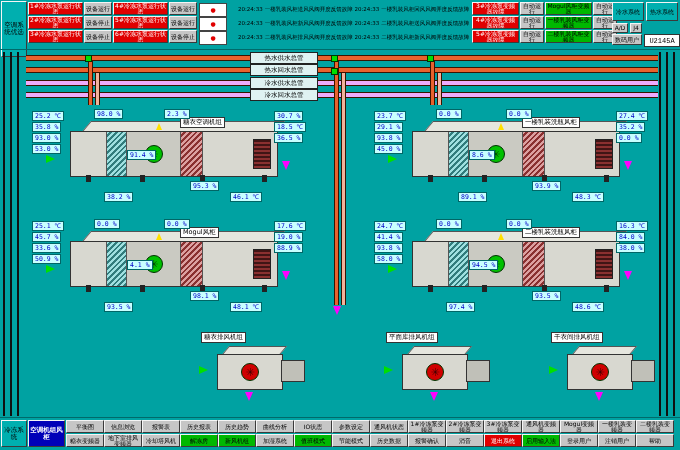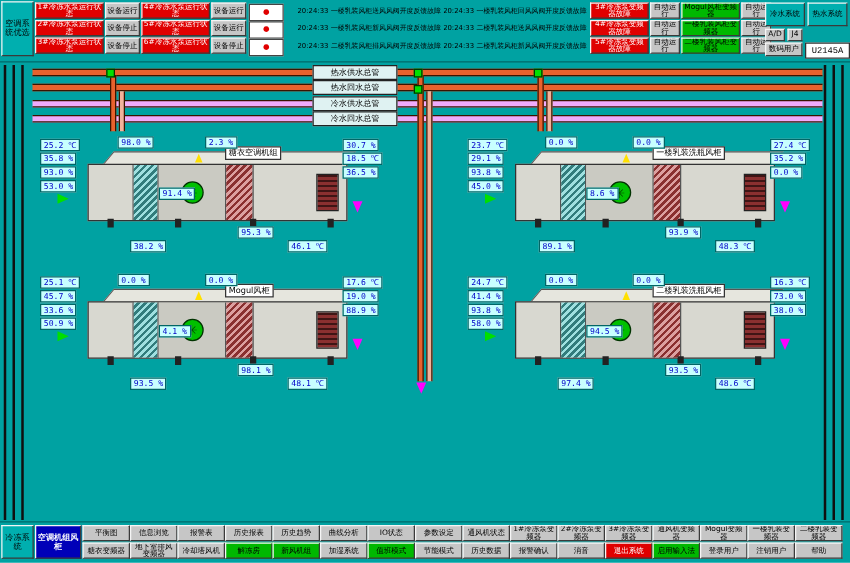--- a/index.html
+++ b/index.html
@@ -69,21 +69,21 @@
   .e-box{position:absolute;left:22px;top:22px;width:64px;height:34px;background:#D8D8D0;border:1px solid #333;display:flex;align-items:center;justify-content:center}
   .e-duct{position:absolute;left:86px;top:28px;width:22px;height:20px;background:#C0C0B8;border:1px solid #333}
   
   .menu-row{position:absolute;display:flex}
 </style>
 </head>
 <body>
 
 <div class="canvas">
 
-  <div class="btn teal" style="position:absolute;left:1px;top:1px;width:26px;height:44px;font-size:6.5px;line-height:7px">空调系统优选</div>
+  <div class="btn teal" style="position:absolute;left:1px;top:1px;width:26px;height:56px;font-size:6.5px;line-height:7px">空调系统优选</div>
 
   <div class="pump-grid">
       <div class="btn red">
       <span>1#冷冻水泵运行状态</span>
     </div>
       <div class="btn">
       <span>设备运行</span>
     </div>
       <div class="btn red">
       <span>4#冷冻水泵运行状态</span>
@@ -288,21 +288,21 @@
     <div class="sens" style="left:2px;top:30px">93.8 %</div>
     <div class="sens" style="left:2px;top:41px">45.0 %</div>
     <div class="sens" style="left:64px;top:6px">0.0 %</div>
     <div class="sens" style="left:134px;top:6px">0.0 %</div>
     <div class="sens" style="left:97px;top:47px">8.6 %</div>
     <div class="sens" style="left:244px;top:8px">27.4 ℃</div>
     <div class="sens" style="left:244px;top:19px">35.2 %</div>
     <div class="sens" style="left:244px;top:30px">0.0 %</div>
     <div class="sens" style="left:160px;top:78px">93.9 %</div>
     <div class="sens" style="left:200px;top:89px">48.3 ℃</div>
-    <div class="sens" style="left:59px;top:89px">89.1 %</div>
+    <div class="sens" style="left:86px;top:89px">89.1 %</div>
     <i class="arr arr-r-g" style="left:16px;top:52px"></i>
     <i class="arr arr-d-m" style="left:252px;top:58px"></i>
     <i class="arr arr-u-y" style="left:126px;top:20px"></i>
   </div>
 
   <div class="unit" style="left:30px;top:213px">
     <div class="u-top"></div>
     <div class="u-front">
       <div class="sec s-in"></div>
       <div class="sec s-filter"></div>
@@ -356,30 +356,60 @@
     <i class="leg" style="left:232px"></i>
     <div class="u-name" style="left:150px;top:14px">二楼乳装洗瓶风柜</div>
     <div class="sens" style="left:2px;top:8px">24.7 ℃</div>
     <div class="sens" style="left:2px;top:19px">41.4 %</div>
     <div class="sens" style="left:2px;top:30px">93.8 %</div>
     <div class="sens" style="left:2px;top:41px">58.0 %</div>
     <div class="sens" style="left:64px;top:6px">0.0 %</div>
     <div class="sens" style="left:134px;top:6px">0.0 %</div>
     <div class="sens" style="left:97px;top:47px">94.5 %</div>
     <div class="sens" style="left:244px;top:8px">16.3 ℃</div>
-    <div class="sens" style="left:244px;top:19px">73.0 %</div>
+    <div class="sens" style="left:244px;top:19px">84.0 %</div>
     <div class="sens" style="left:244px;top:30px">38.0 %</div>
     <div class="sens" style="left:160px;top:78px">93.5 %</div>
     <div class="sens" style="left:200px;top:89px">48.6 ℃</div>
     <div class="sens" style="left:74px;top:89px">97.4 %</div>
     <i class="arr arr-r-g" style="left:16px;top:52px"></i>
     <i class="arr arr-d-m" style="left:252px;top:58px"></i>
     <i class="arr arr-u-y" style="left:126px;top:20px"></i>
   </div>
 
+  <div class="exh" style="left:195px;top:332px">
+    <div class="e-label">糖衣排风机组</div>
+    <div class="e-top"></div>
+    <div class="e-box">
+        <span class="fan redfan"></span>
+      </div>
+    <div class="e-duct"></div>
+    <i class="arr arr-r-g" style="left:4px;top:34px"></i>
+    <i class="arr arr-d-m" style="left:50px;top:60px"></i>
+  </div>
+  <div class="exh" style="left:380px;top:332px">
+    <div class="e-label">平面库排风机组</div>
+    <div class="e-top"></div>
+    <div class="e-box">
+        <span class="fan redfan"></span>
+      </div>
+    <div class="e-duct"></div>
+    <i class="arr arr-r-g" style="left:4px;top:34px"></i>
+    <i class="arr arr-d-m" style="left:50px;top:60px"></i>
+  </div>
+  <div class="exh" style="left:545px;top:332px">
+    <div class="e-label">干衣间排风机组</div>
+    <div class="e-top"></div>
+    <div class="e-box">
+        <span class="fan redfan"></span>
+      </div>
+    <div class="e-duct"></div>
+    <i class="arr arr-r-g" style="left:4px;top:34px"></i>
+    <i class="arr arr-d-m" style="left:50px;top:60px"></i>
+  </div>
 
   <div class="hline" style="top:417px"></div>
 
   <div class="btn teal" style="position:absolute;left:1px;top:420px;width:26px;height:27px;font-size:6.5px;line-height:7px">冷冻系统</div>
   <div class="btn blue" style="position:absolute;left:28px;top:420px;width:37px;height:27px;font-size:6.5px;line-height:7px">空调机组风柜</div>
 
   <div class="menu-row" style="left:66px;top:420px">
       <div class="btn w38">
       <span>平衡图</span>
     </div>

